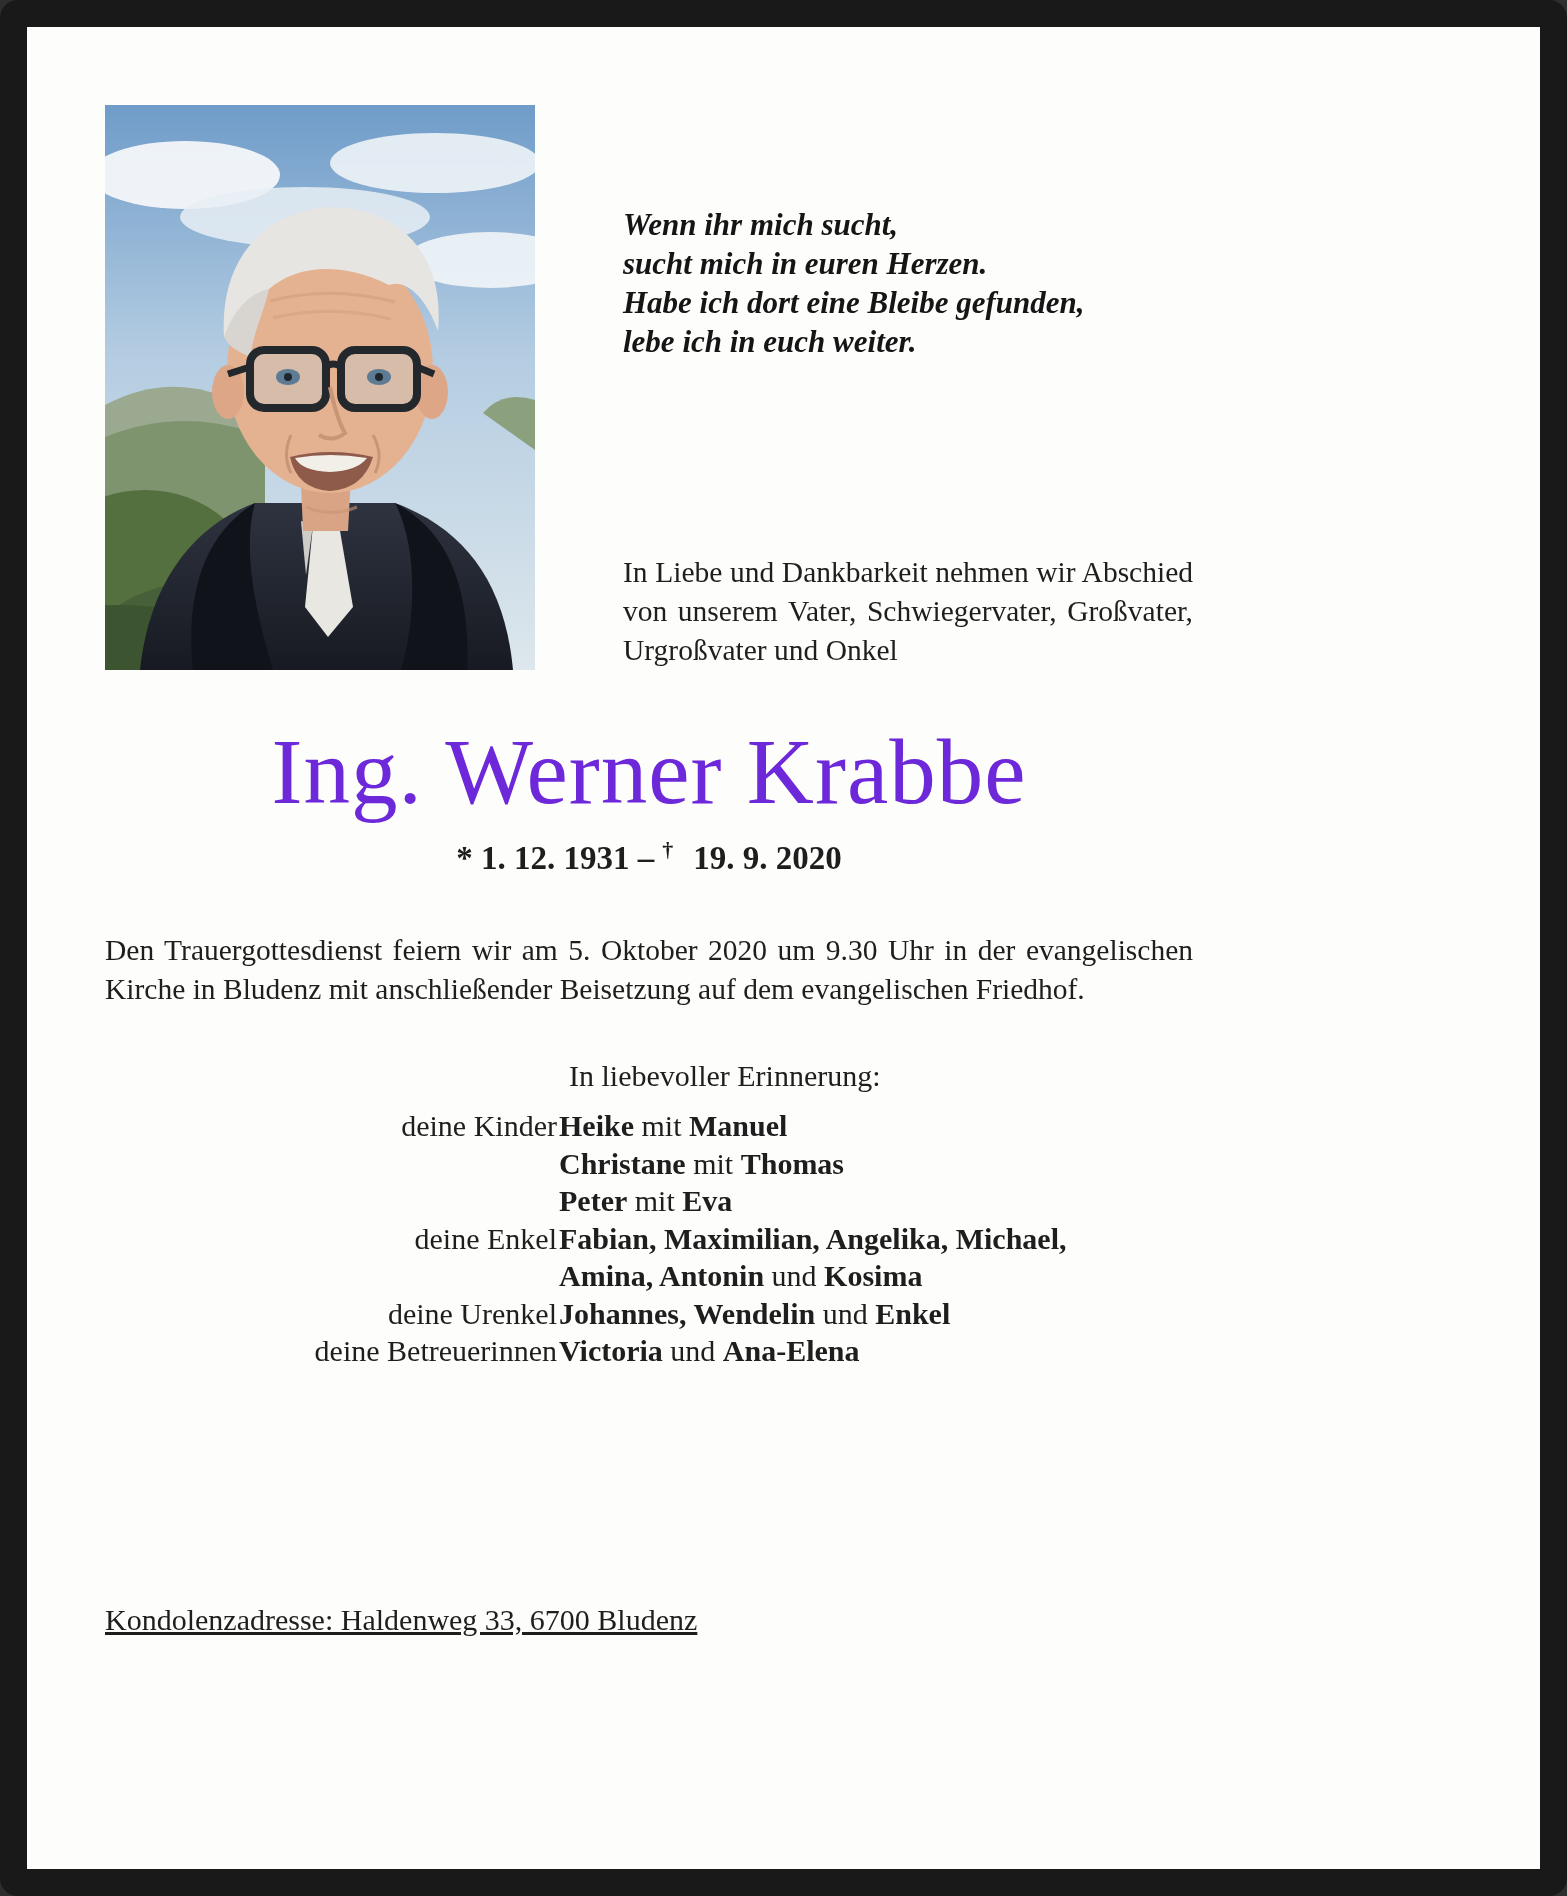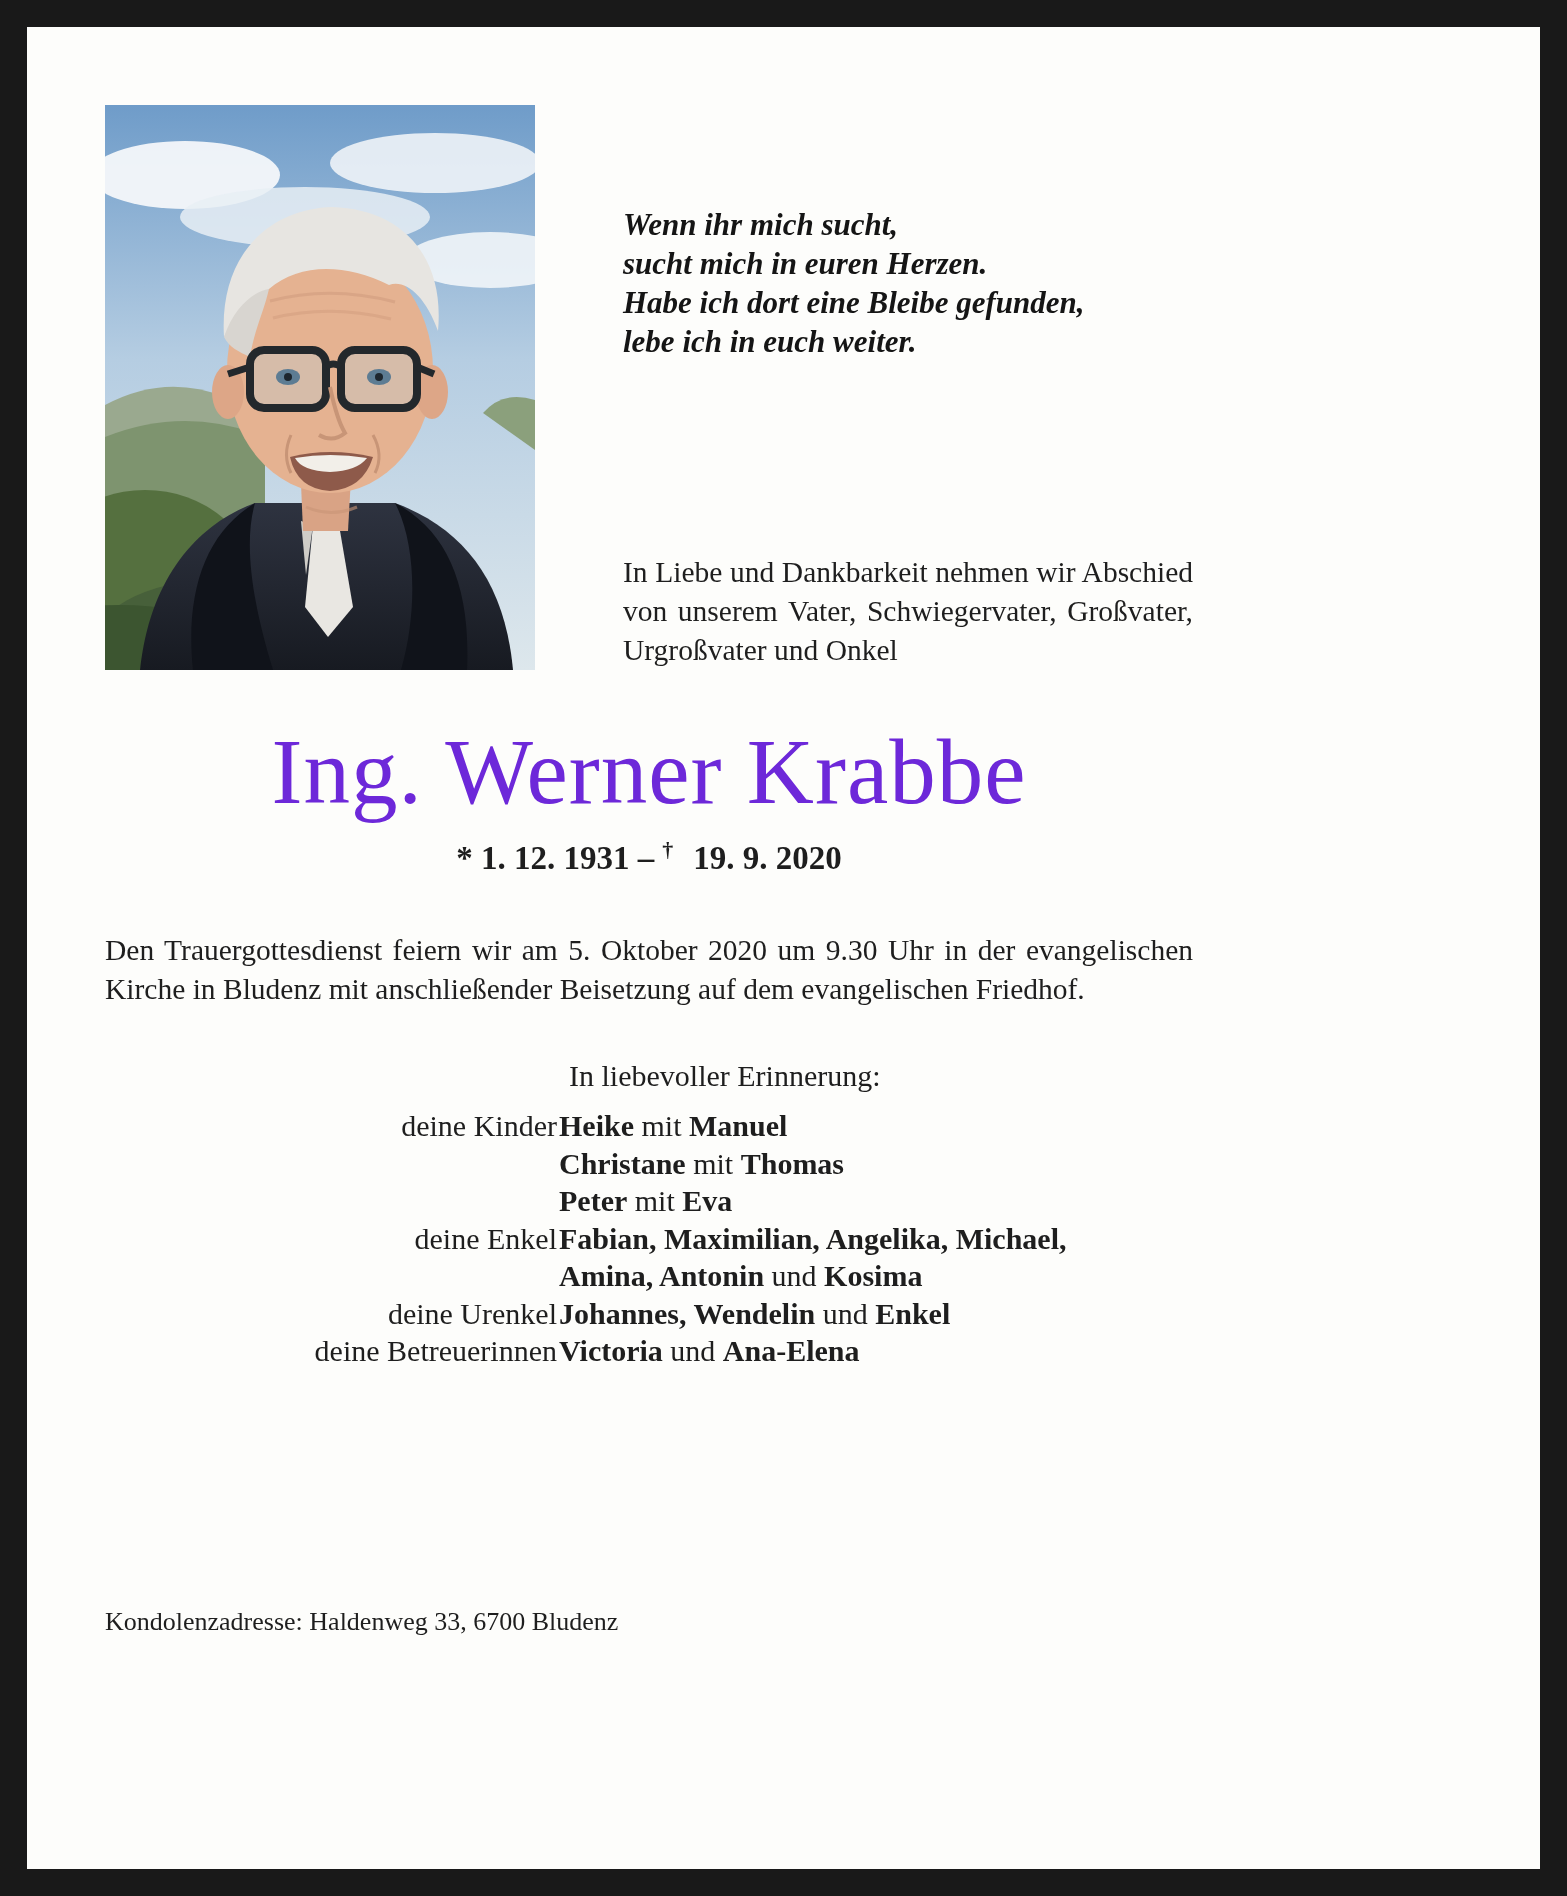--- a/index.html
+++ b/index.html
@@ -4,20 +4,21 @@
 <style>
   * { margin: 0; padding: 0; box-sizing: border-box; }
   html, body { width: 1567px; }
   body { background: #2e2e2e; }
 
   .frame {
     width: 1567px;
     height: 1896px;
     background: #191919;
     padding: 27px;
+    border-radius: 18px;
   }
   .card {
     width: 100%;
     height: 100%;
     background: #fdfdfb;
     position: relative;
     padding: 78px 0 0 78px;
     font-family: "Liberation Serif", serif;
     color: #1e1e1e;
     overflow: hidden;
@@ -90,21 +91,22 @@
     grid-template-columns: 452px 1fr;
     column-gap: 2px;
   }
   .fam-label { text-align: right; white-space: nowrap; }
   .fam-content b { font-weight: bold; }
 
   .condolence {
     position: absolute;
     left: 78px;
     bottom: 232px;
-    font-size: 26px;
+    font-size: 30px;
+    text-decoration: underline;
   }
 </style>
 </head>
 <body>
 
 <div class="frame">
   <div class="card">
     <div class="content">
 
       <div class="top-section">

